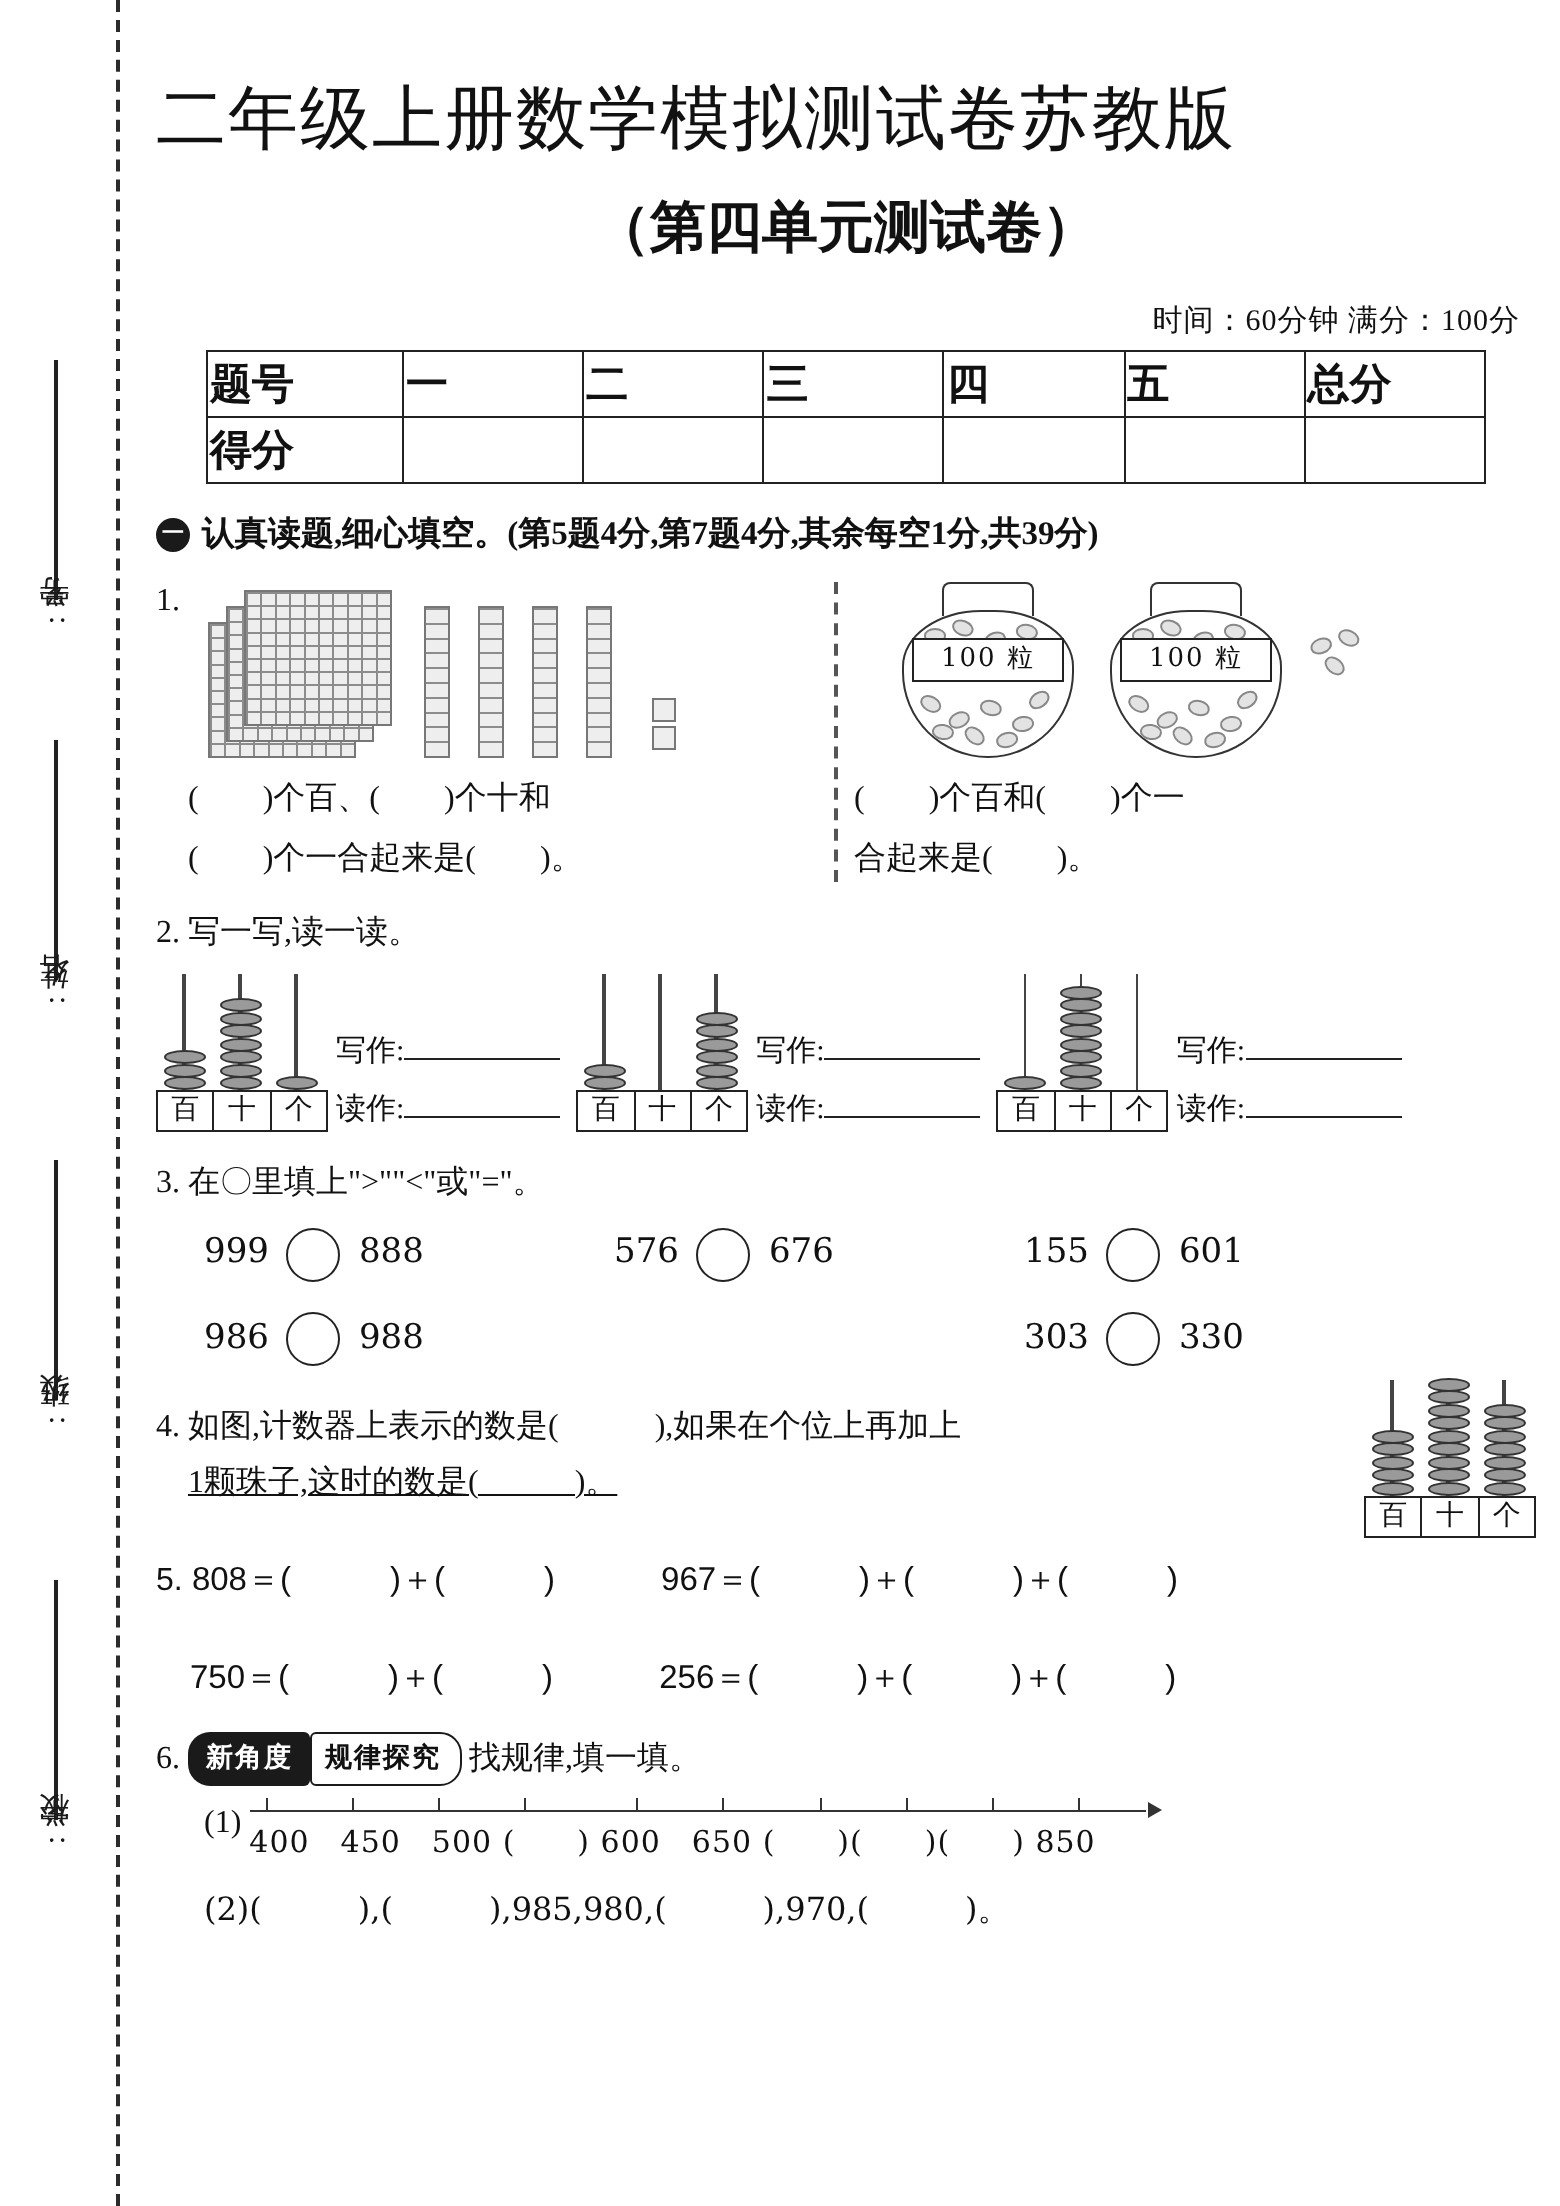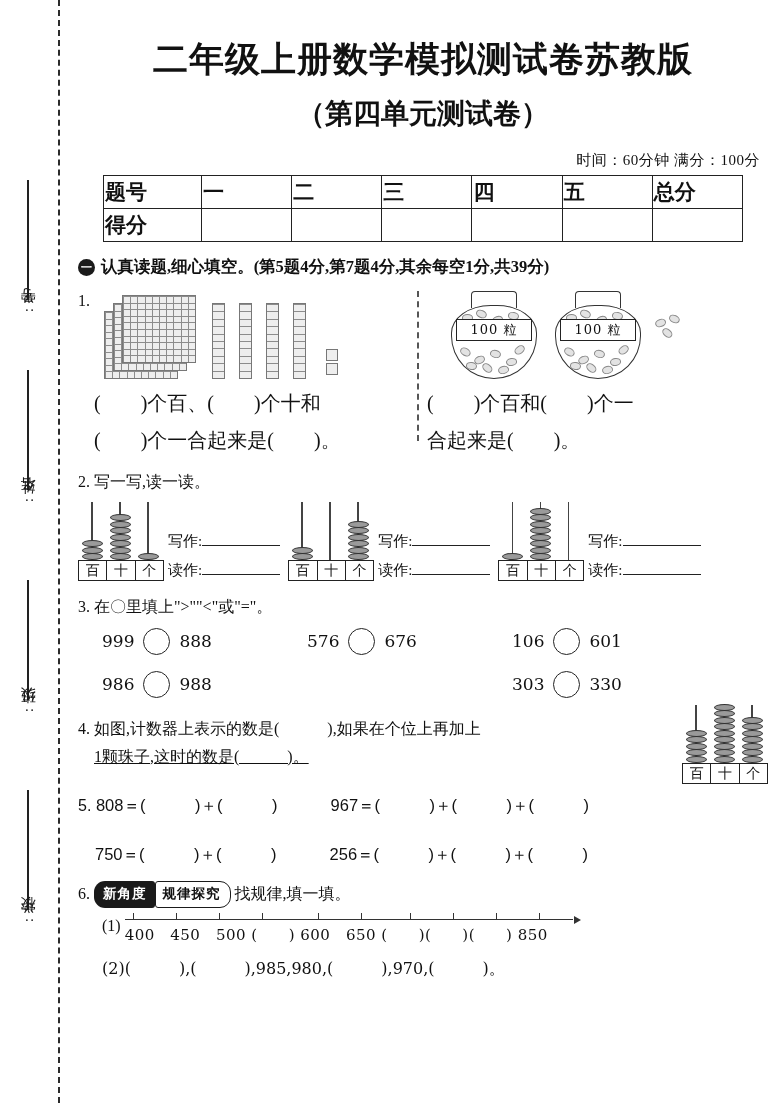--- a/index.html
+++ b/index.html
@@ -59,23 +59,22 @@
   
   .page {
     position: absolute;
     left: 78px;
     top: 0;
     width: 690px;
     height: 1103px;
   }
 
   .title {
-    text-align: center;
     font-size: 35px;
-    font-weight: bold;
+    font-weight: normal;
     letter-spacing: 1px;
     margin-top: 36px;
     font-family: "DejaVu Serif", "Liberation Serif", serif;
   }
   .subtitle {
     text-align: center;
     font-size: 28px;
     font-weight: bold;
     margin-top: 12px;
     font-family: "DejaVu Serif", "Liberation Serif", serif;
@@ -140,21 +139,21 @@
 
   .q1-wrap { display: flex; align-items: flex-start; }
   .q1-left { width: 335px; position: relative; }
   .q1-divider {
     width: 0;
     border-left: 2px dashed #555;
     height: 150px;
     margin: 4px 8px 0 4px;
   }
   .q1-right { width: 320px; position: relative; }
-  .q1-text { margin-top: 6px; font-size: 20px; line-height: 1.85; }
+  .q1-text { margin-top: 6px; font-size: 16px; line-height: 1.85; }
 
   
   .blocks-row { height: 92px; display: flex; align-items: flex-end; gap: 14px; padding-left: 14px; }
   .flat-stack { position: relative; width: 94px; height: 88px; }
   .flat {
     position: absolute;
     width: 72px; height: 66px;
     background:
       repeating-linear-gradient(to right, #8c8c8c 0 1px, transparent 1px 7.2px),
       repeating-linear-gradient(to bottom, #8c8c8c 0 1px, transparent 1px 6.6px),
@@ -571,21 +570,21 @@
       </div>
       <div class="cmp-col">
         <div class="cmp-row">
           <span>576</span>
           <span class="circle"></span>
           <span>676</span>
         </div>
       </div>
       <div class="cmp-col">
         <div class="cmp-row">
-          <span>106</span>
+          <span>155</span>
           <span class="circle"></span>
           <span>601</span>
         </div>
         <div class="cmp-row">
           <span>303</span>
           <span class="circle"></span>
           <span>330</span>
         </div>
       </div>
     </div>

